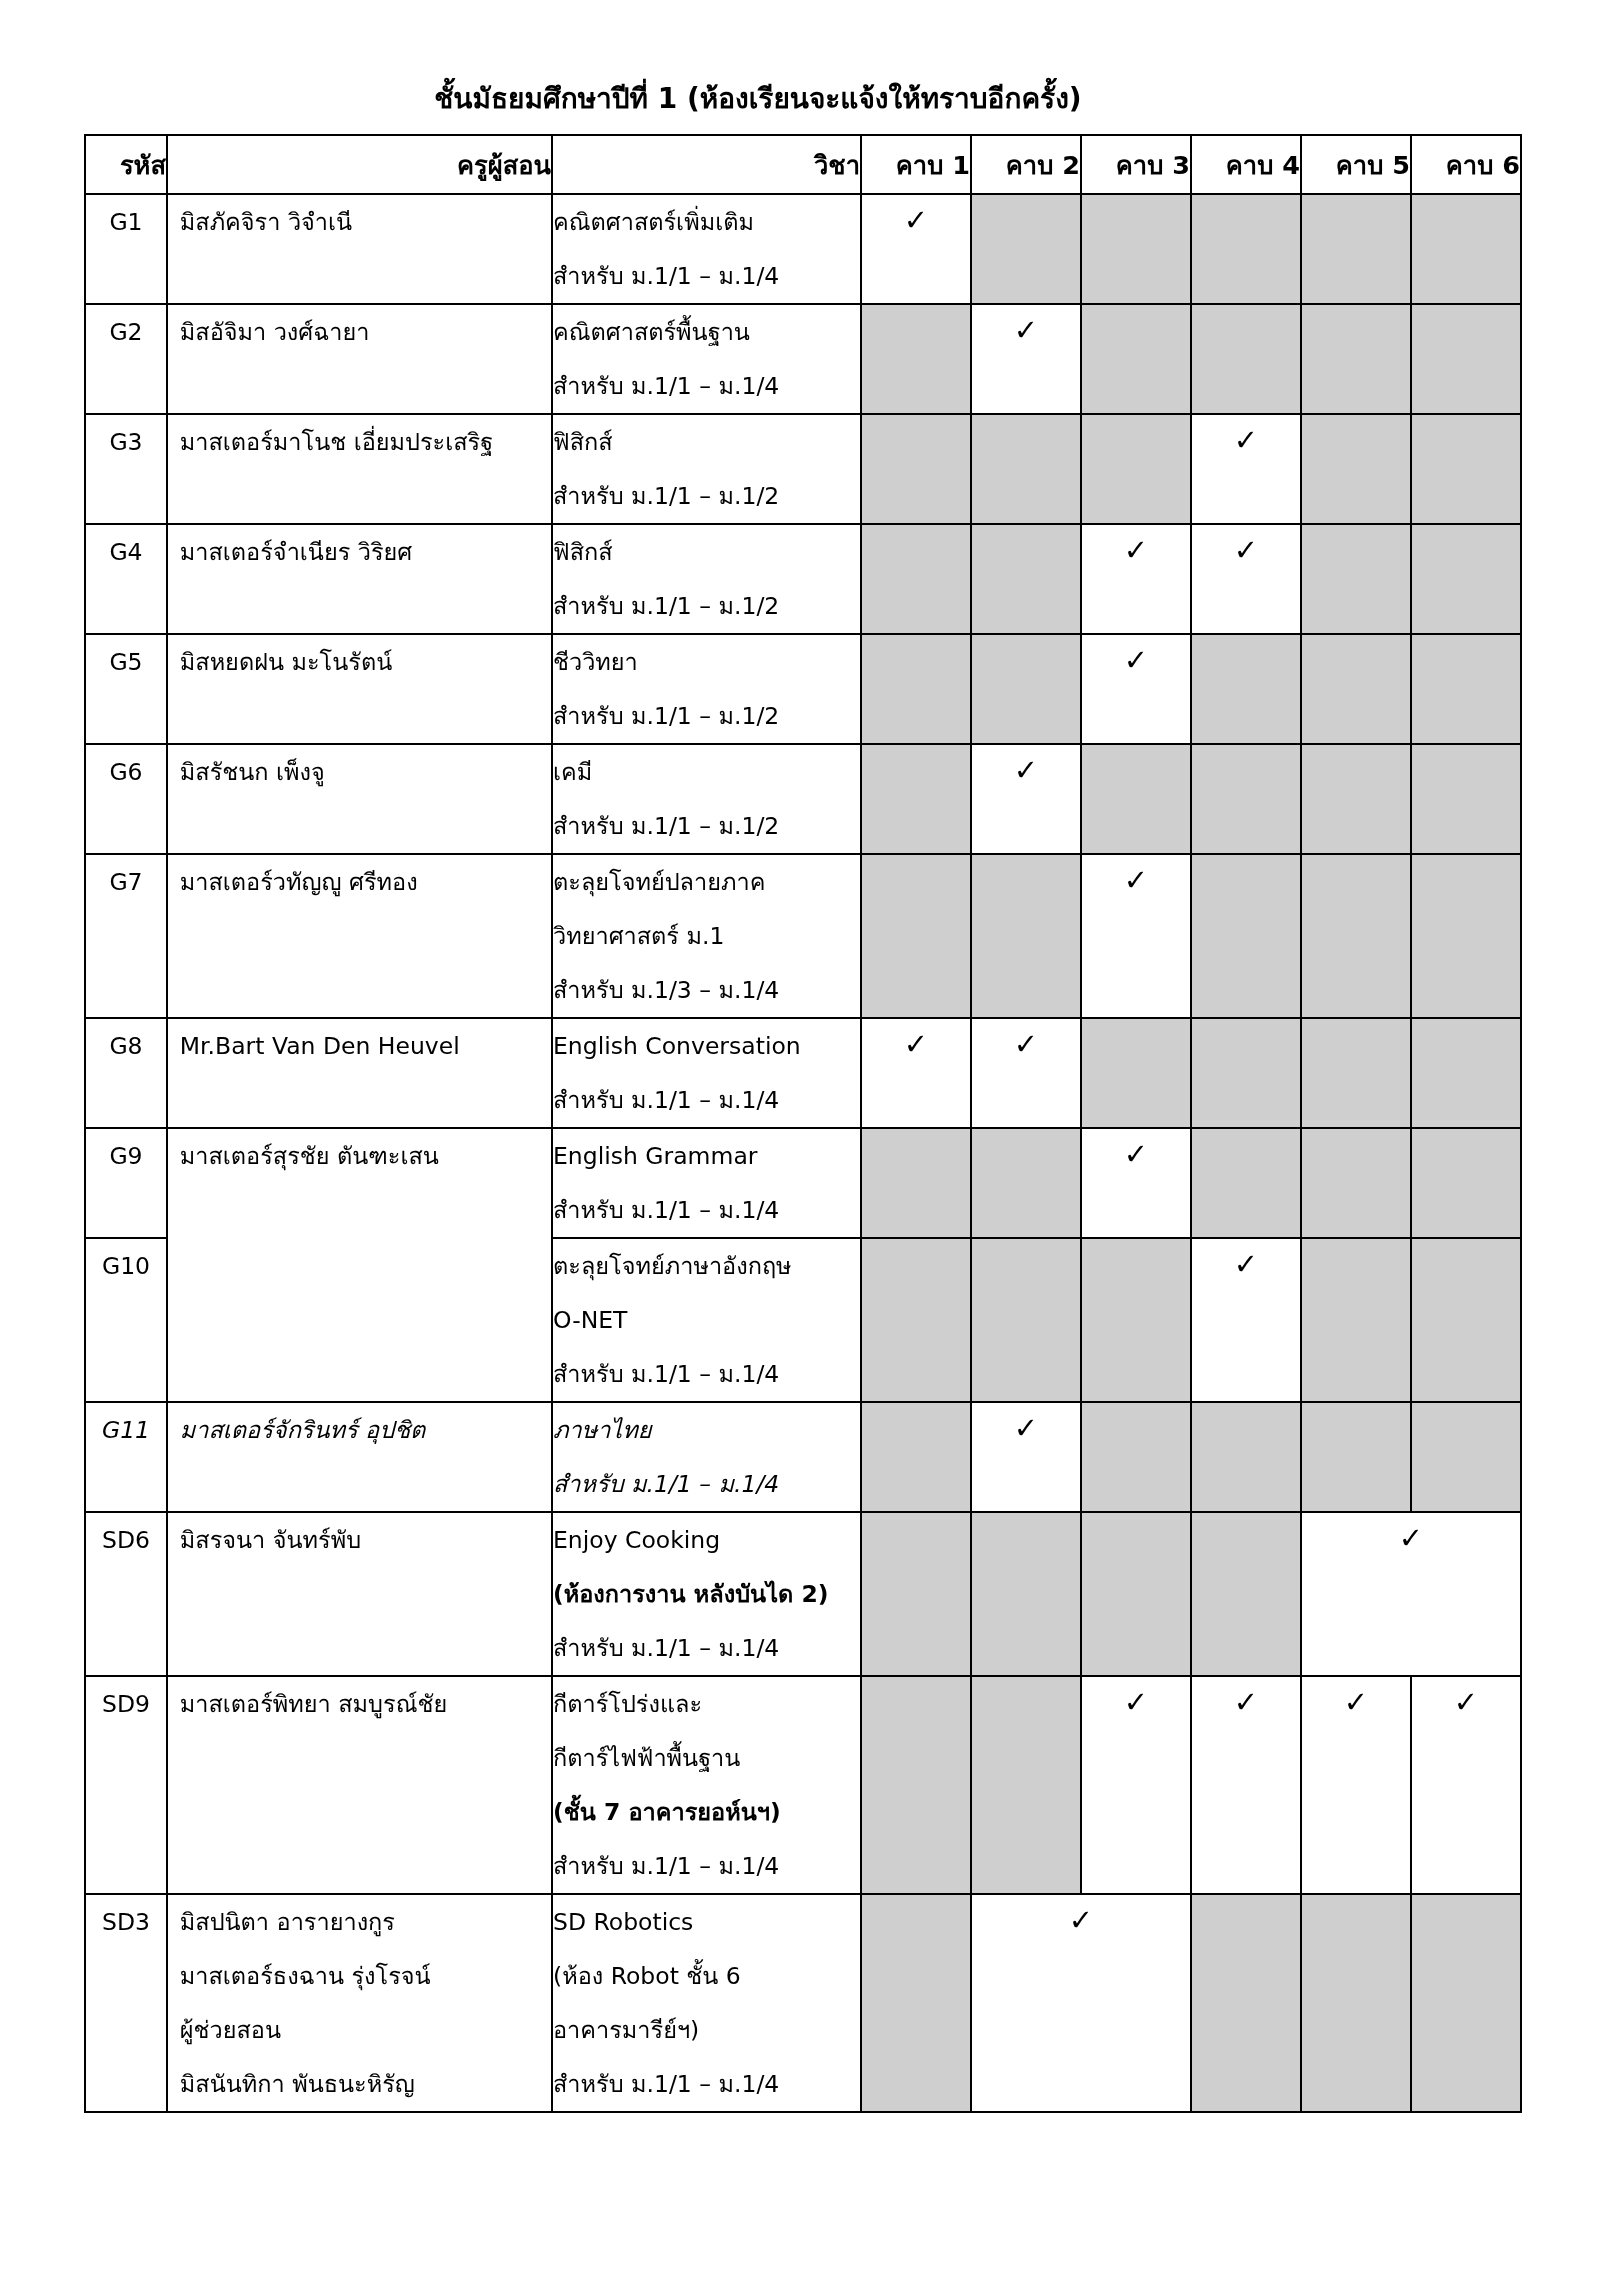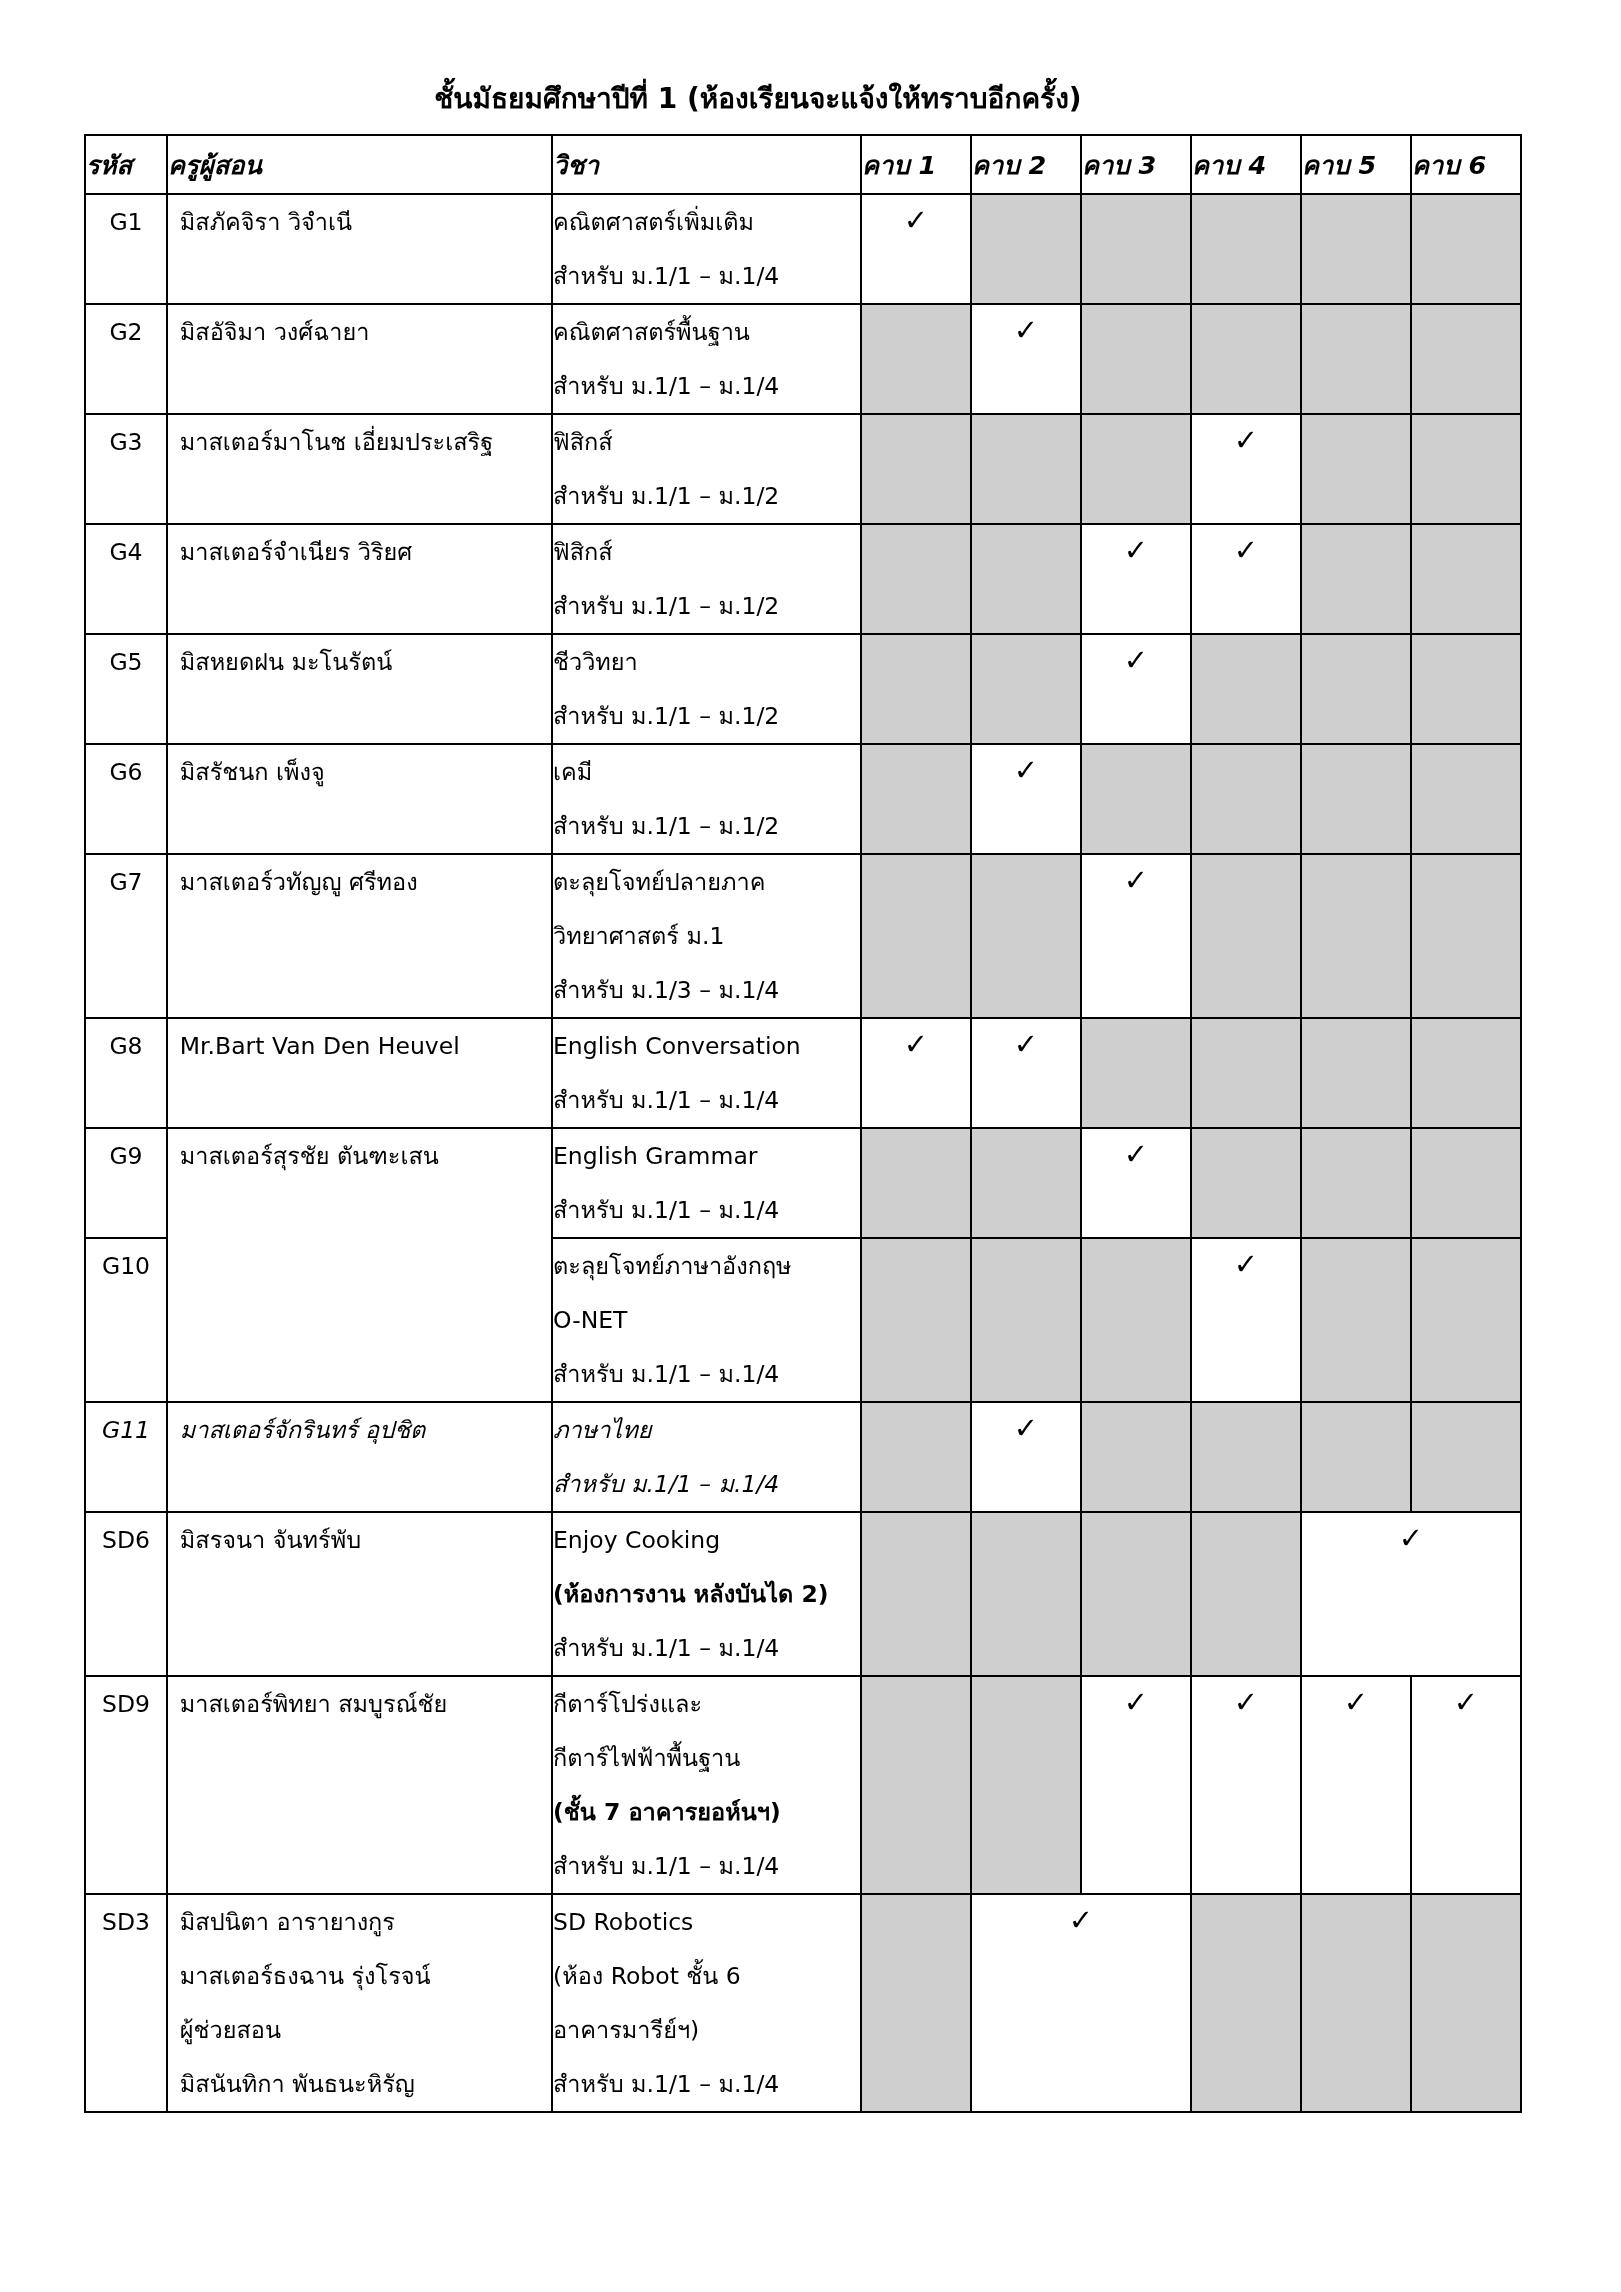--- a/index.html
+++ b/index.html
@@ -4,21 +4,21 @@
 <style>
   html, body { margin: 0; padding: 0; background: #ffffff; }
   body { width: 1621px; height: 2293px; position: relative; overflow: hidden;
          font-family: "DejaVu Sans", "Liberation Sans", sans-serif; color: #000; }
   .title { position: absolute; left: 0; top: 76px; width: 1516px; text-align: center;
            font-size: 28px; font-weight: bold; font-family: "DejaVu Sans", sans-serif; }
   table.sched { position: absolute; left: 84px; top: 134px; border-collapse: collapse;
                 table-layout: fixed; border: 2.9px solid #000; }
   table.sched td, table.sched th { border: 2px solid #000; padding: 0; vertical-align: top;
                 font-size: 23.5px; line-height: 54px; font-weight: normal; }
-  table.sched th { height: 57px; vertical-align: middle; font-weight: bold; font-size: 25.5px; text-align: left; font-style: italic; }
+  table.sched th { height: 57px; vertical-align: middle; font-weight: bold; font-size: 25.5px; text-align: right; }
   .c-code { width: 82px; text-align: center; }
   .c-teacher { width: 385px; text-align: left; }
   .c-subject { width: 309px; text-align: center; }
   .c-p { width: 110px; text-align: center; }
   td.teacher { padding-left: 11.8px !important; }
   td.code { text-align: center; }
   td.subject { text-align: left; }
   td.period { background: #d0cfd0; text-align: center; }
   td.period.on { background: #ffffff; }
   .check { display: inline-block; font-size: 29px; line-height: 39px; font-weight: bold; margin-top: 3.9px; }

